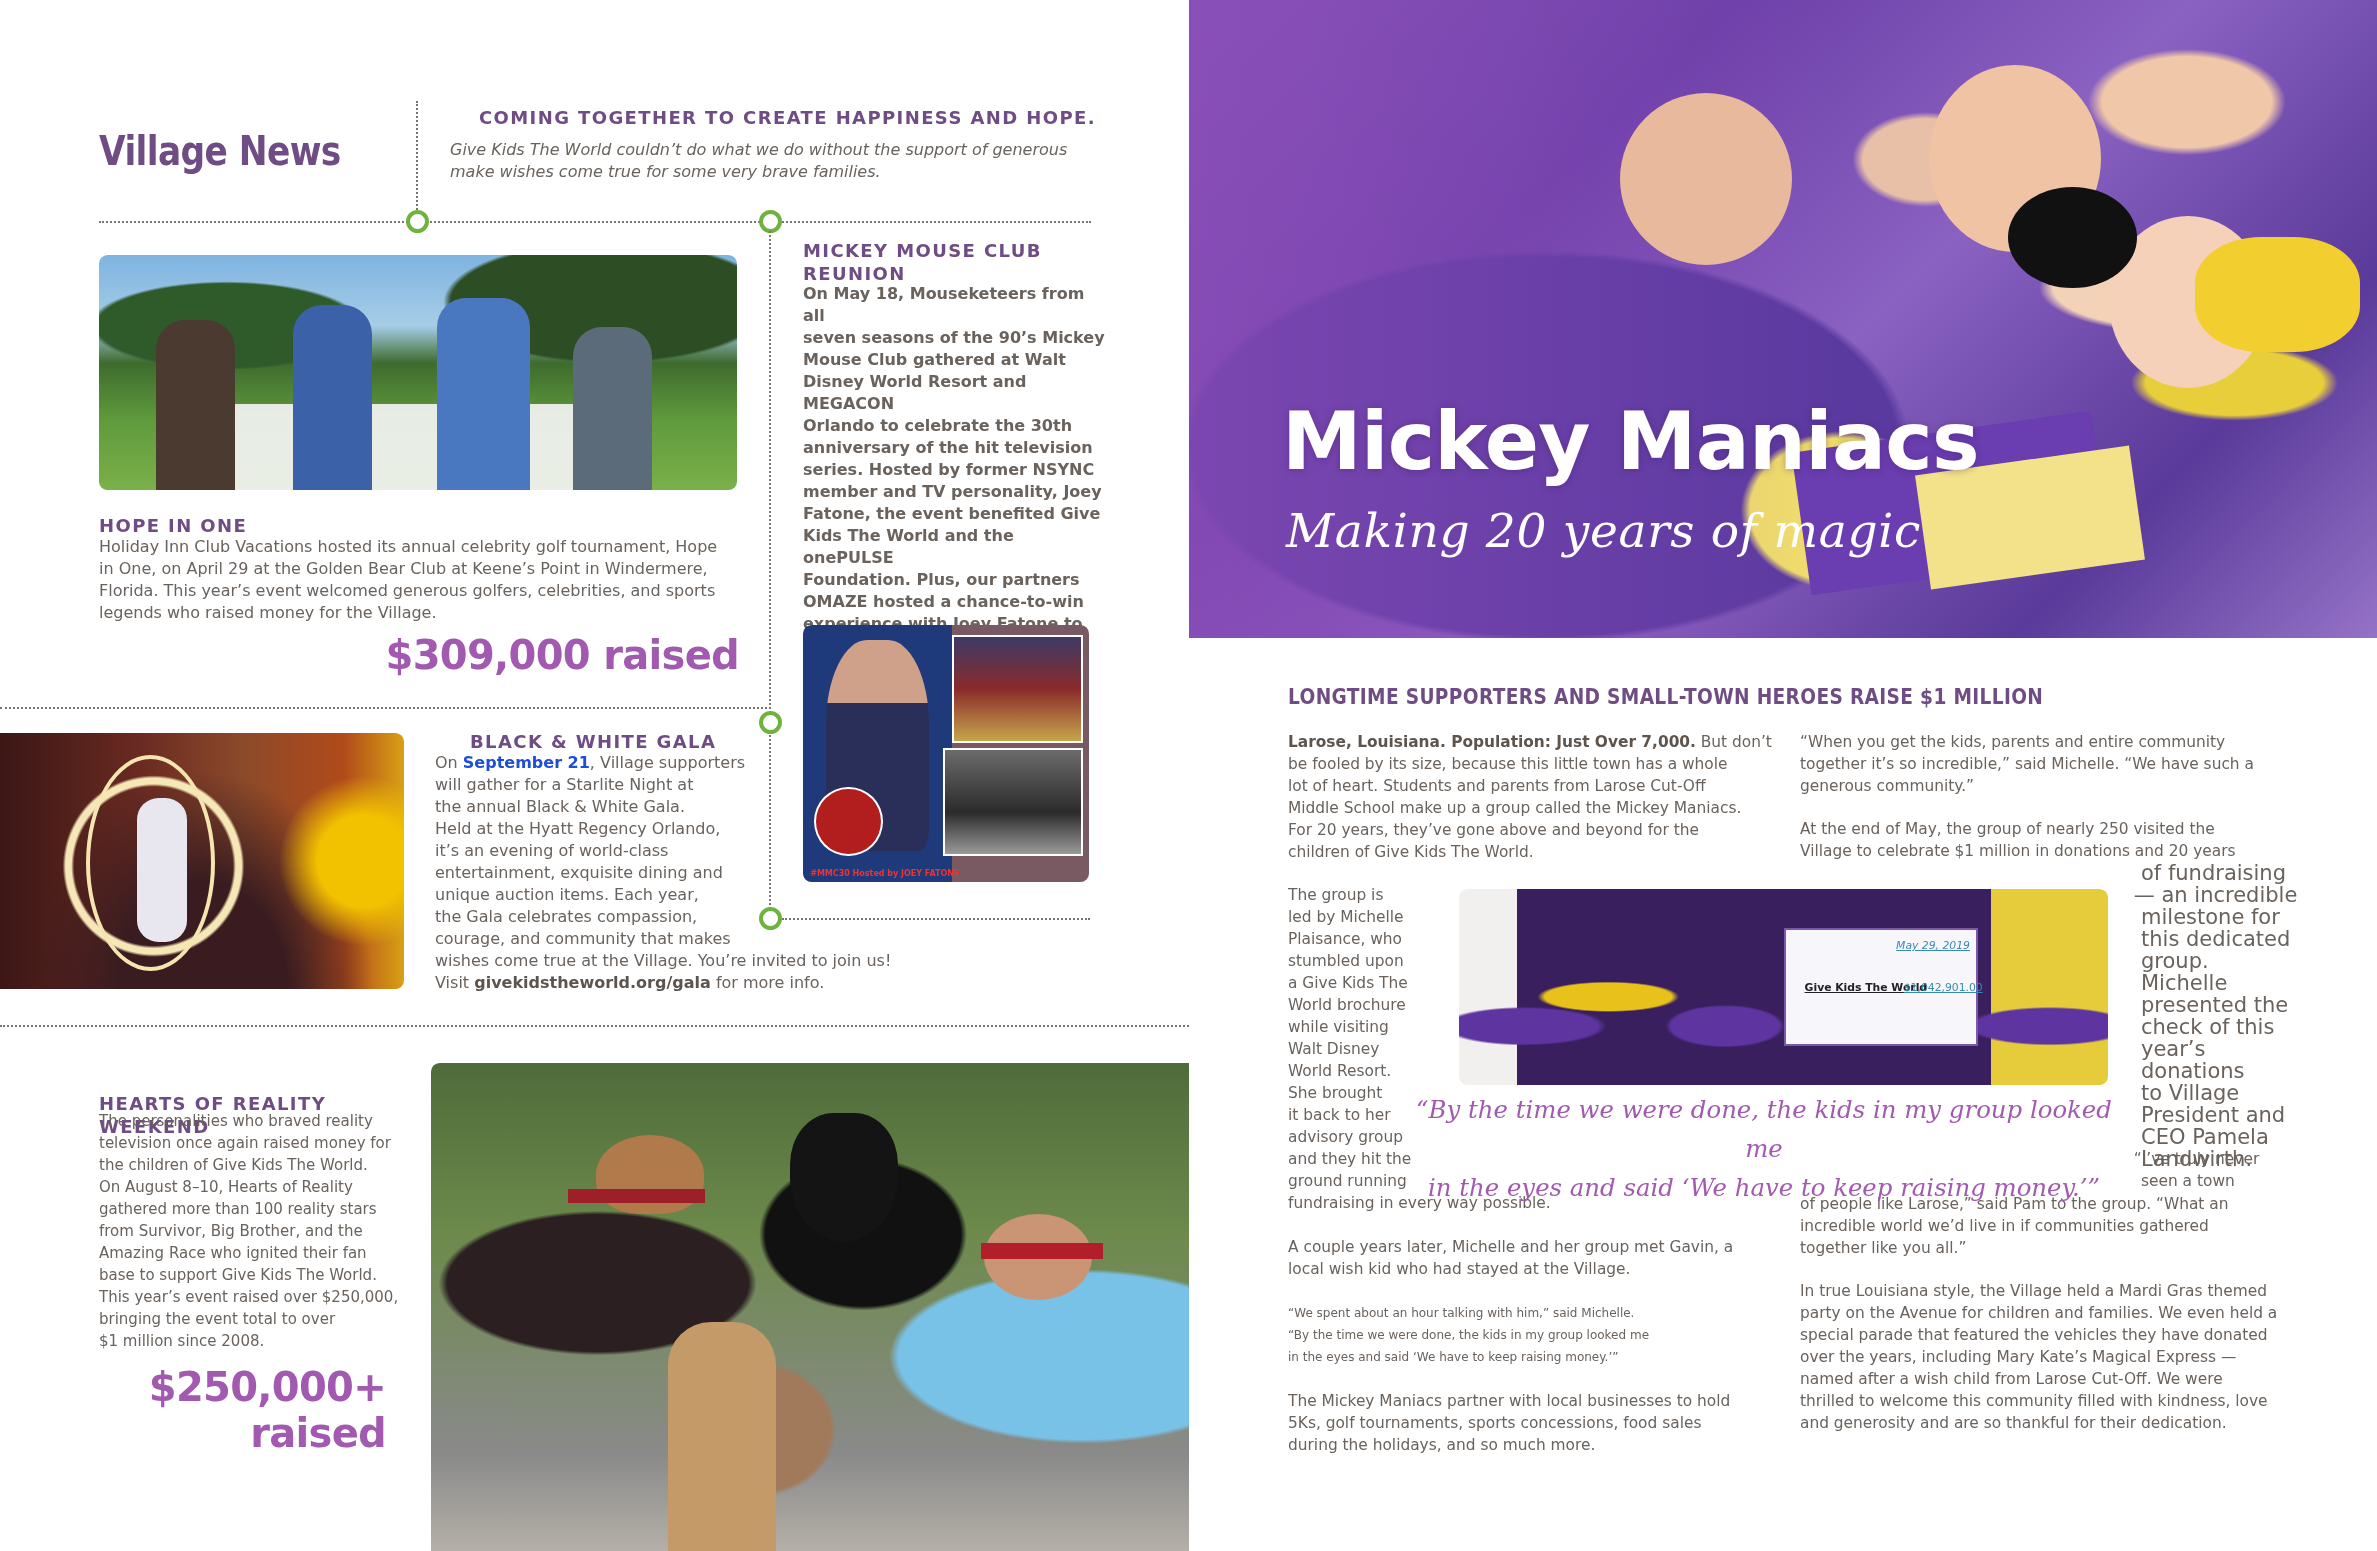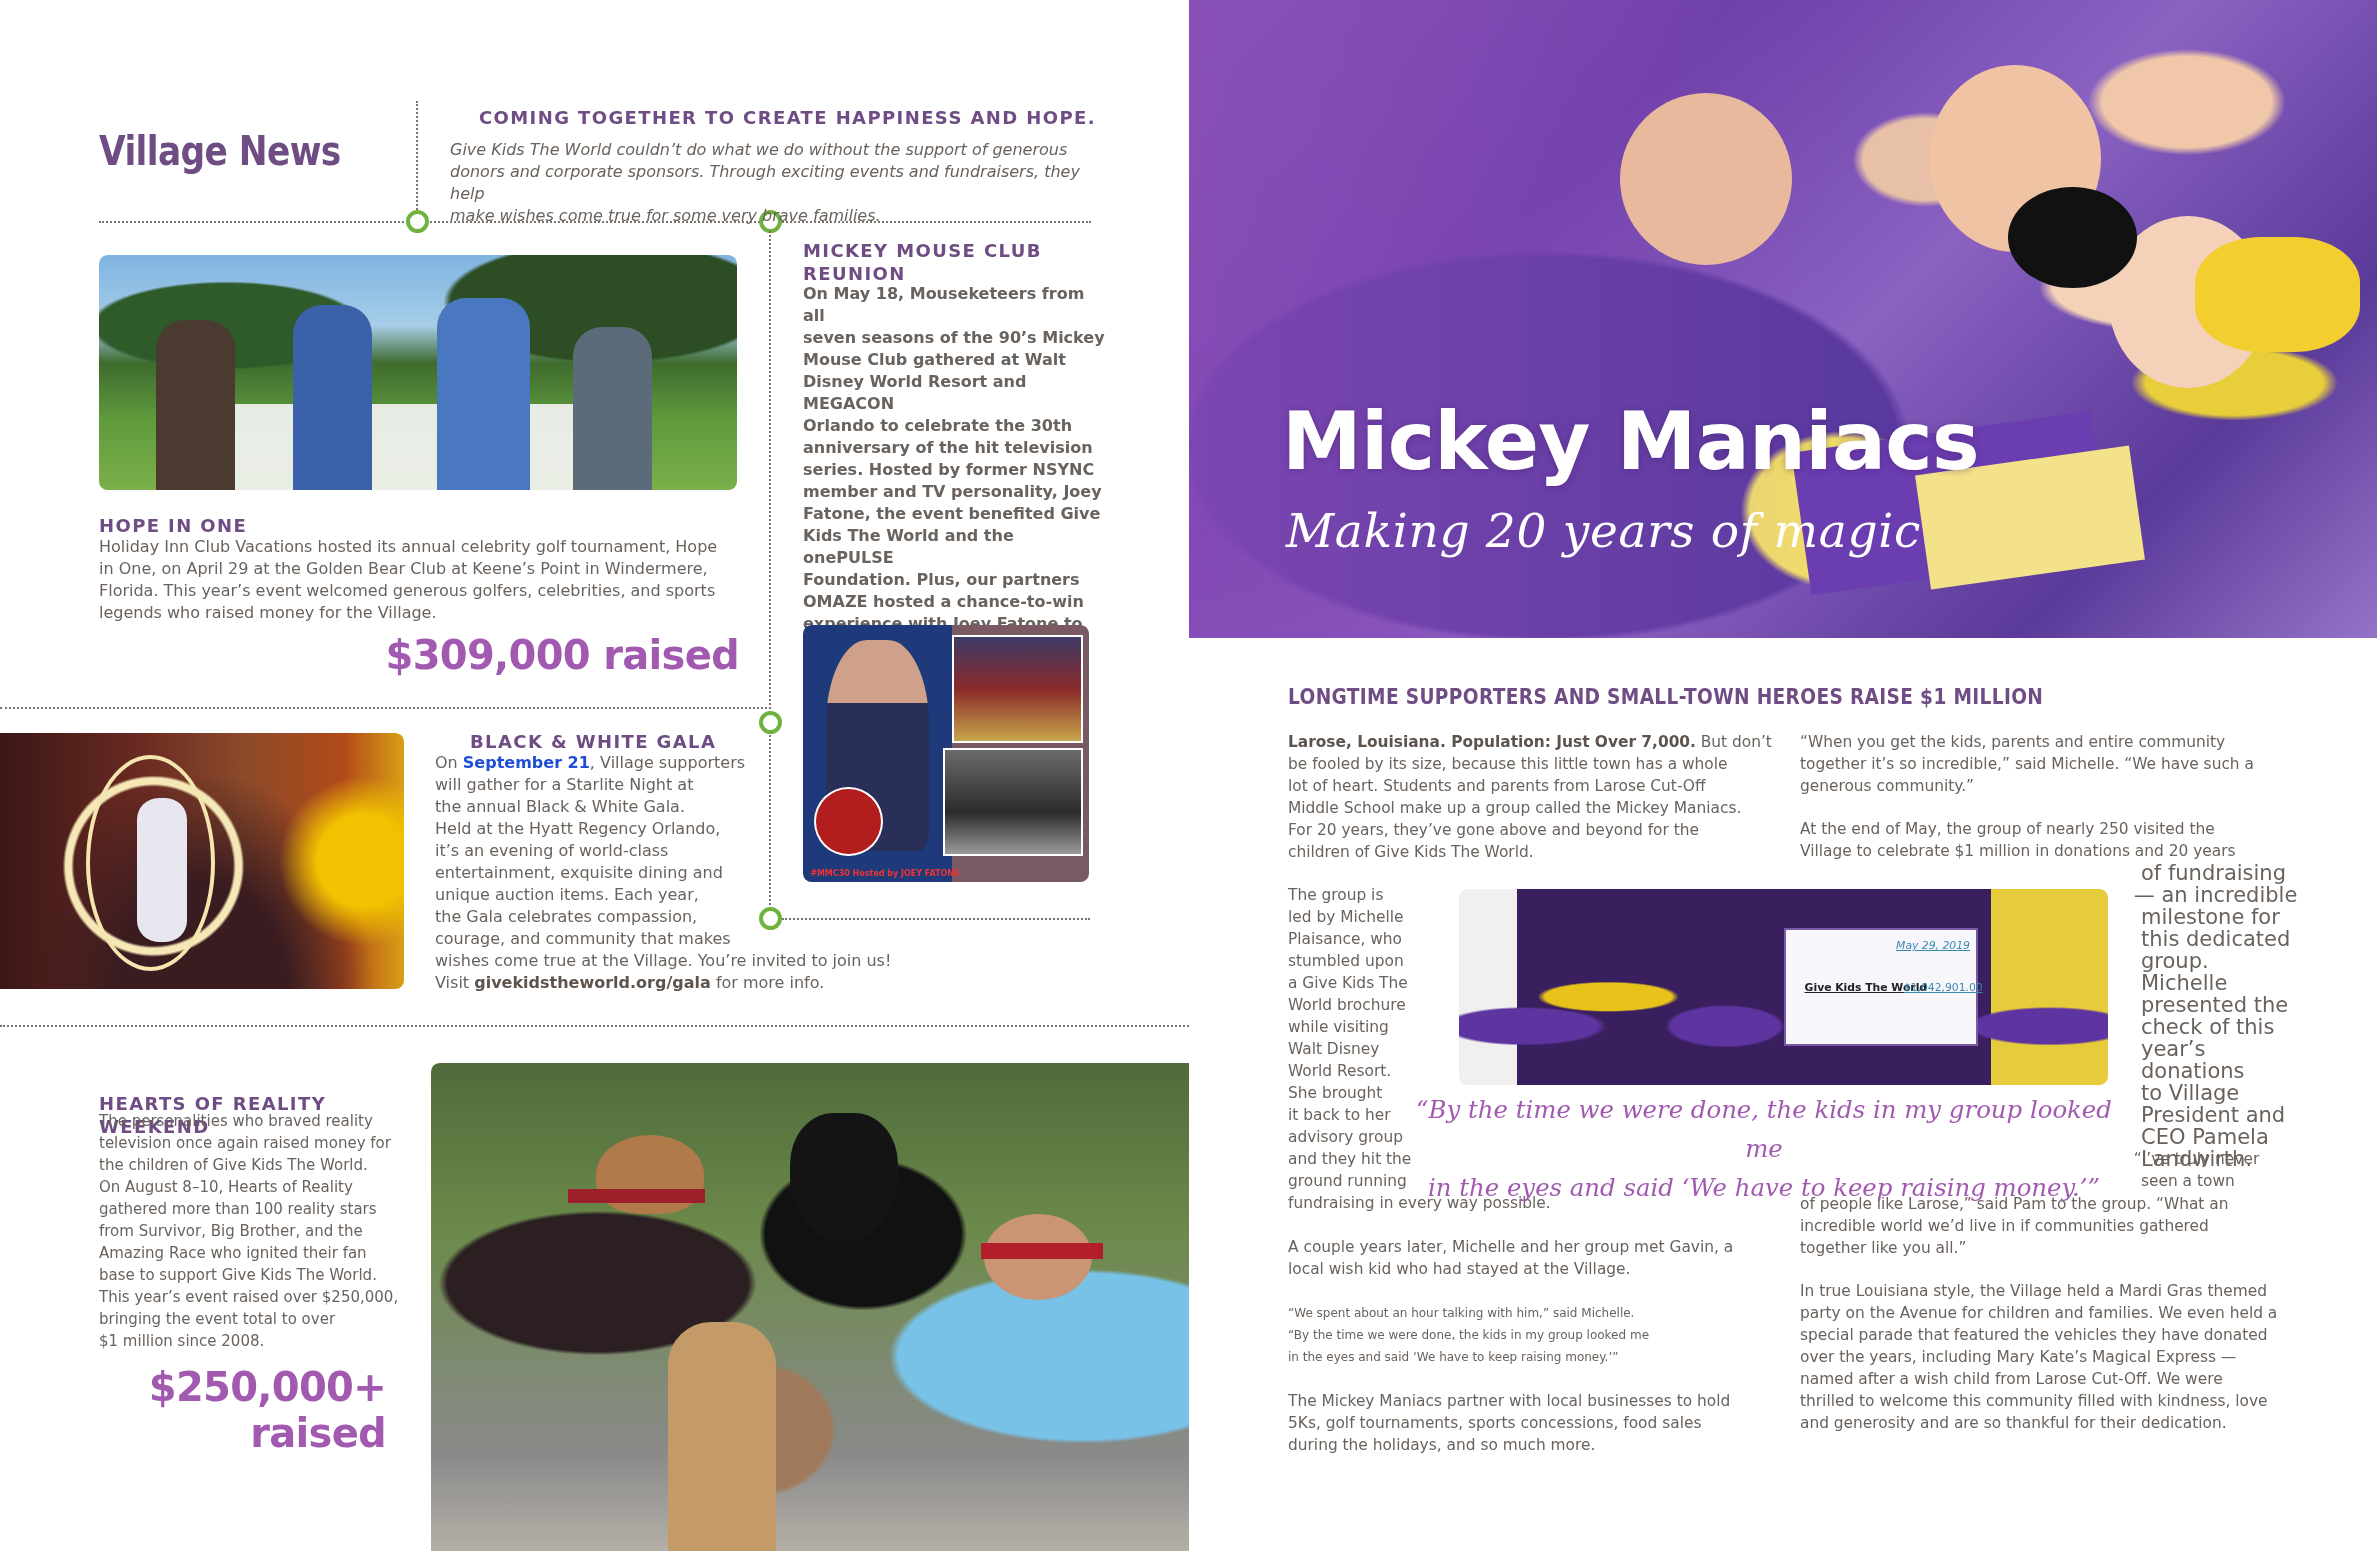--- a/index.html
+++ b/index.html
@@ -82,21 +82,20 @@
   <div class="vdots" style="left:769px; top:231px; height:686px;"></div>
   <div class="hdots" style="left:0px; top:707px; width:771px;"></div>
   <div class="node" style="left:759px; top:711px;"></div>
   <div class="node" style="left:759px; top:907px;"></div>
   <div class="hdots" style="left:782px; top:918px; width:308px;"></div>
   <div class="hdots" style="left:0px; top:1025px; width:1189px;"></div>
 
   <div class="abs kicker" style="left:450px; top:106px; white-space:nowrap;margin-left:29px;">COMING TOGETHER TO CREATE HAPPINESS AND HOPE.</div>
   <div class="abs intro-italic" style="left:450px; top:139px; width:647px;">
     <div>Give Kids The World couldn’t do what we do without the support of generous</div>
-    <div>donors and corporate sponsors. Through exciting events and fundraisers, they help</div>
     <div>make wishes come true for some very brave families.</div>
   </div>
 
   <div class="photo ph-golf" style="left:99px; top:255px; width:638px; height:235px;">
     <div style="position:absolute; left:122px; bottom:0; width:402px; height:86px; background:#f3f3f3; border-radius:4.3px 4.3px 0 0; opacity:0.92;"></div>
     <div style="position:absolute; left:57px; top:65px; width:79px; height:170px; background:#4a3a30; border-radius:29px 29px 0 0;"></div>
     <div style="position:absolute; left:194px; top:50px; width:79px; height:185px; background:#3b62a8; border-radius:29px 29px 0 0;"></div>
     <div style="position:absolute; left:338px; top:43px; width:93px; height:192px; background:#4a78c0; border-radius:29px 29px 0 0;"></div>
     <div style="position:absolute; left:474px; top:72px; width:79px; height:163px; background:#5b6b7a; border-radius:29px 29px 0 0;"></div>
   </div>

